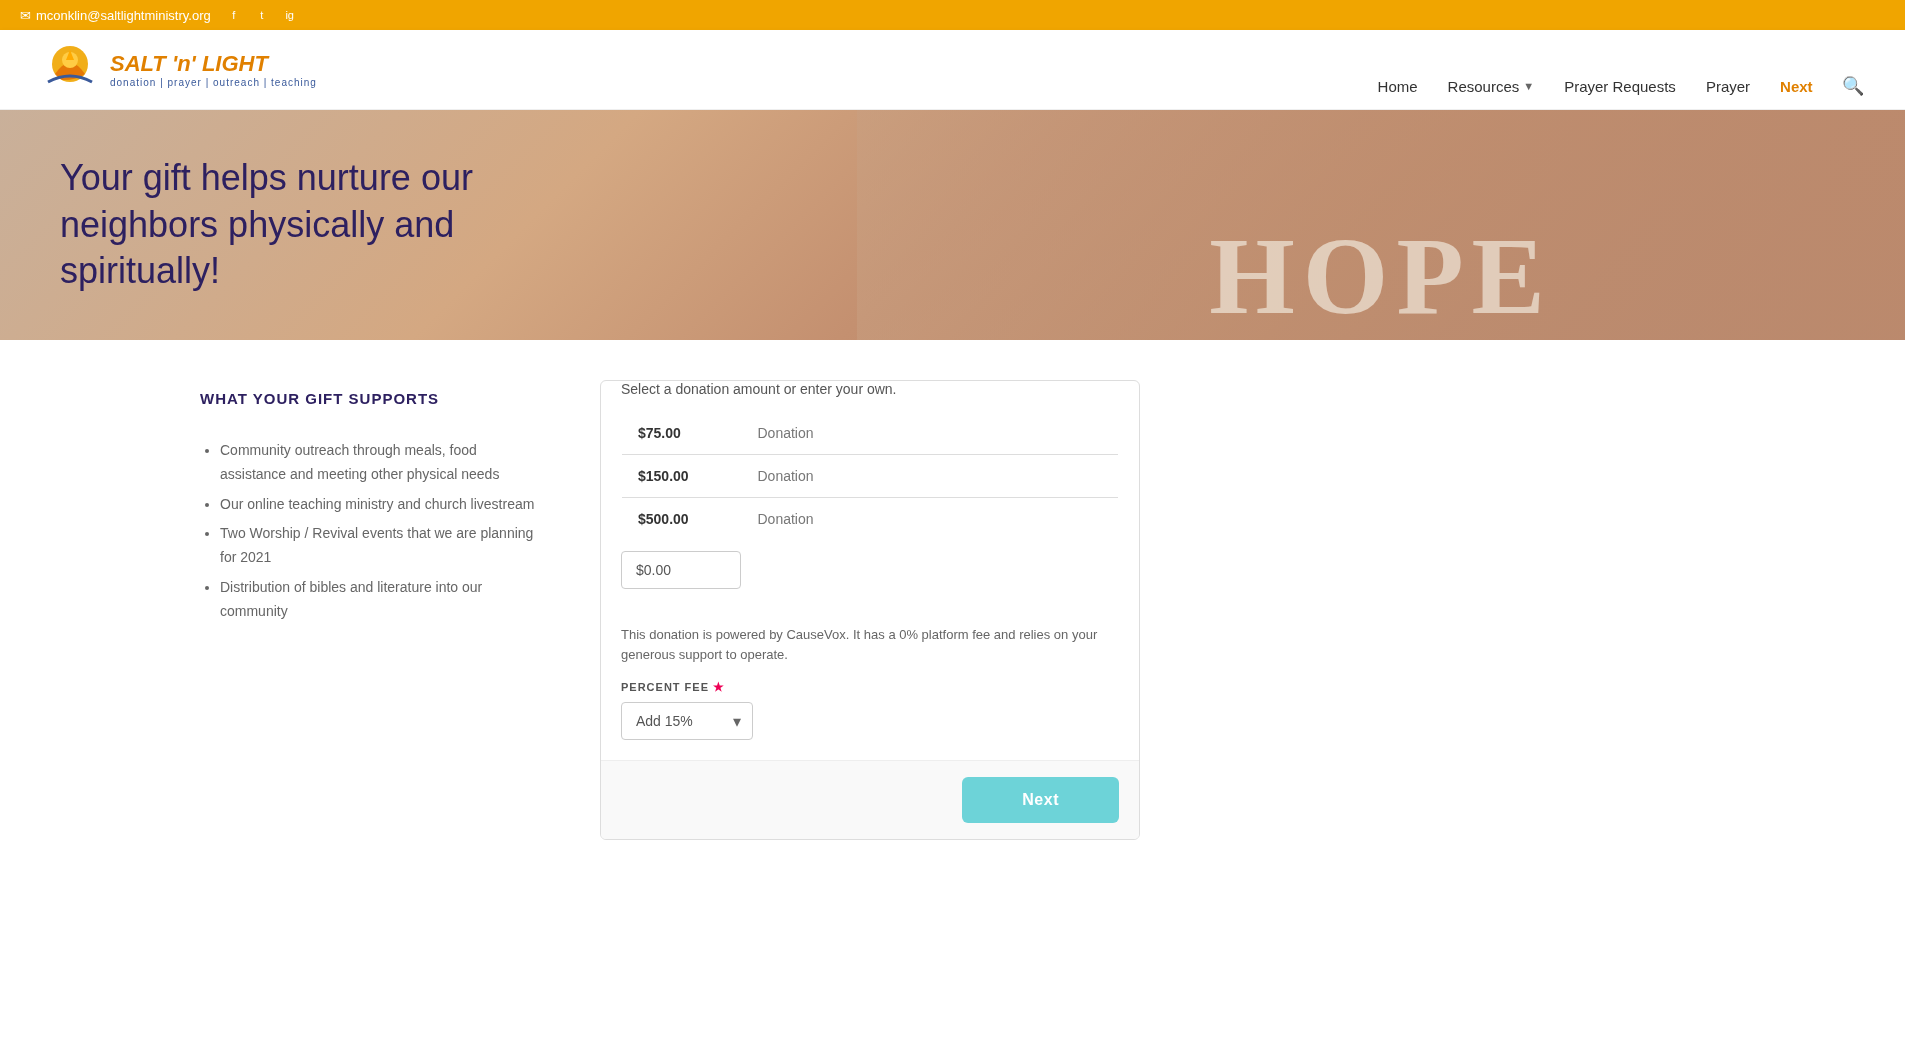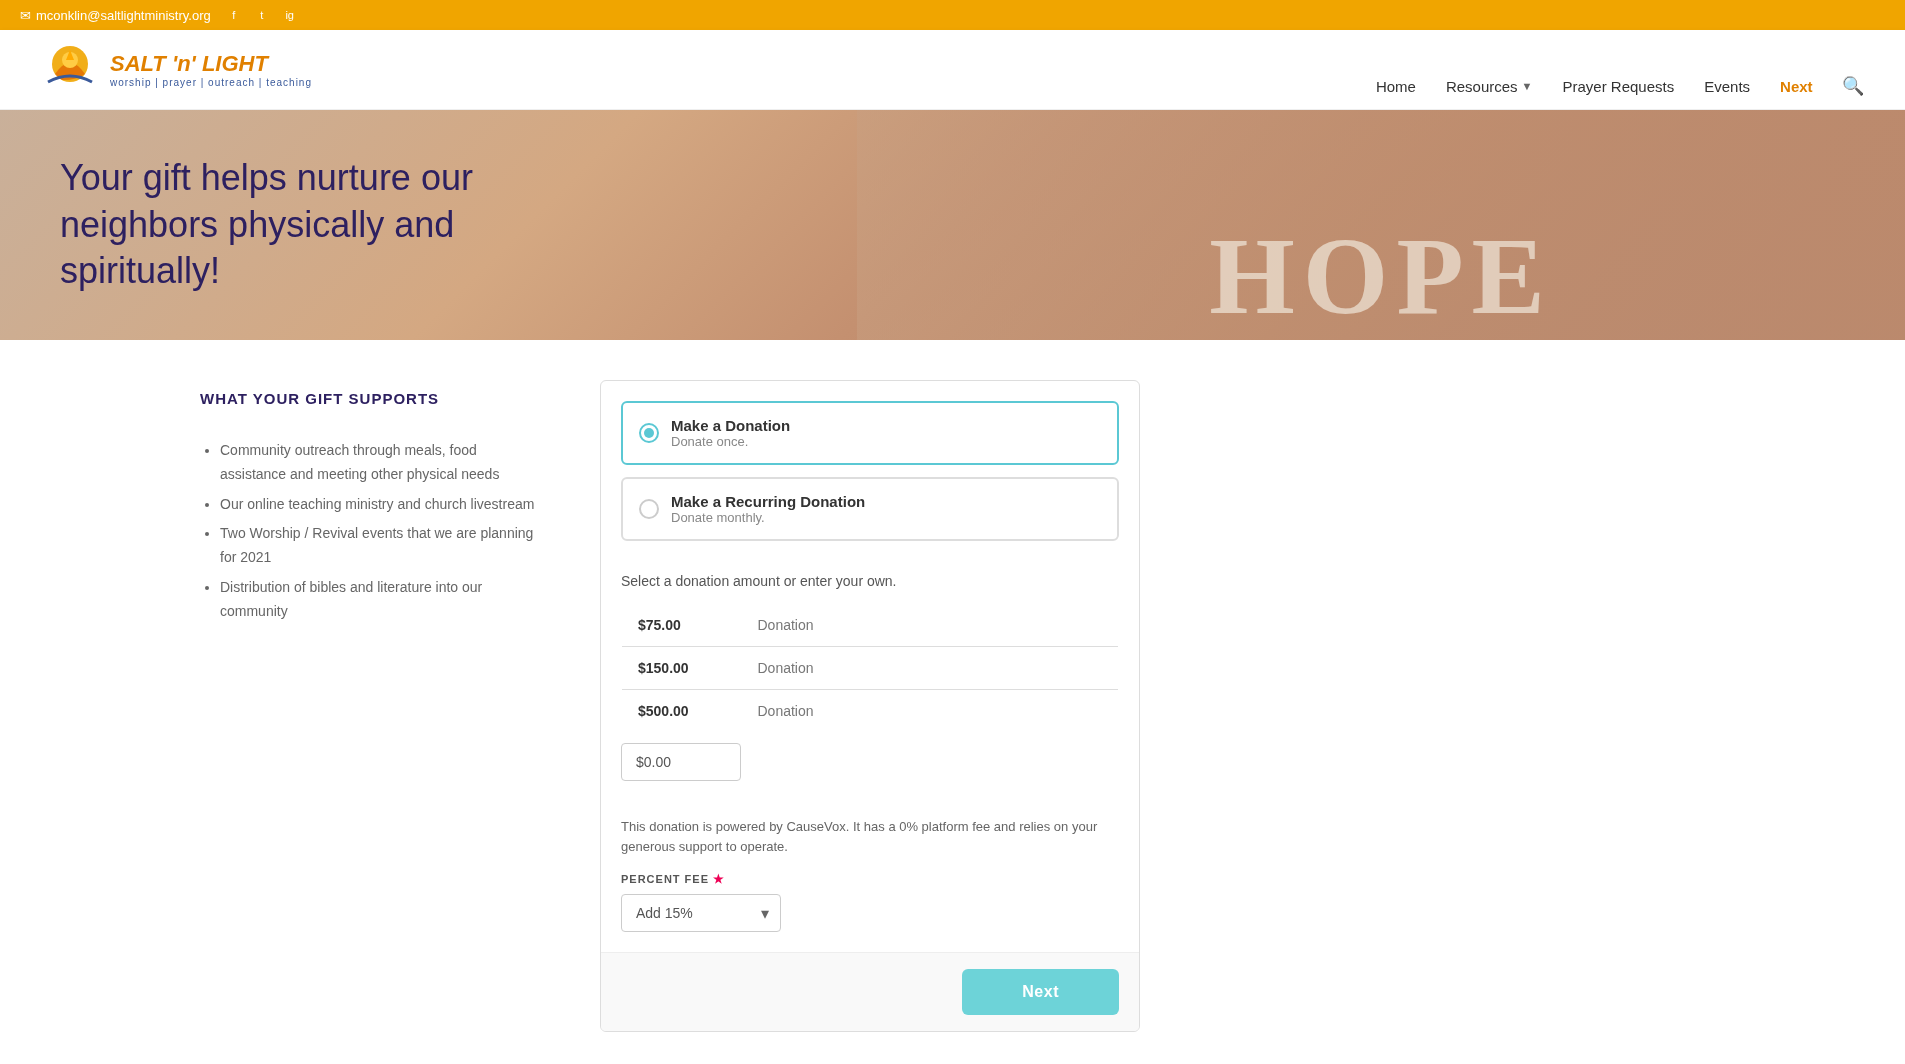--- a/index.html
+++ b/index.html
@@ -185,21 +185,21 @@
 
     .percent-fee-section { padding: 0 20px 20px; }
     .percent-fee-label { font-size: 11px; font-weight: bold; color: #555; letter-spacing: 1px; text-transform: uppercase; margin-bottom: 8px; display: flex; align-items: center; gap: 4px; }
     .required-star { color: #e05; font-size: 12px; }
     .percent-select {
       border: 1px solid #ccc;
       border-radius: 4px;
       padding: 10px 14px;
       font-size: 14px;
       color: #555;
-      width: 160px;
+      width: 132px;
       cursor: pointer;
       background: #fff;
       appearance: none;
       -webkit-appearance: none;
       position: relative;
     }
     .select-wrapper {
       position: relative;
       display: inline-block;
     }
@@ -259,28 +259,28 @@
   <div class="logo">
     <svg class="logo-svg" viewBox="0 0 60 55" xmlns="http://www.w3.org/2000/svg">
       <circle cx="30" cy="22" r="18" fill="#f0a500" opacity="0.9"></circle>
       <path d="M15 32 Q30 10 45 32 Q38 38 22 38 Z" fill="#e06000" opacity="0.7"></path>
       <path d="M8 40 Q30 28 52 40" stroke="#3a5a9b" stroke-width="3" fill="none"></path>
       <circle cx="30" cy="18" r="8" fill="#ffcc44"></circle>
       <path d="M26 18 L30 8 L34 18" fill="#ffaa00"></path>
     </svg>
     <div class="logo-text">
       <span class="logo-title">SALT 'n' LIGHT</span>
-      <span class="logo-subtitle">worship | prayer | outreach | teaching</span>
+      <span class="logo-subtitle">donation | prayer | outreach | teaching</span>
     </div>
   </div>
   <div class="nav-links">
     <a class="nav-link" href="#">Home</a>
     <a class="nav-link nav-link-resources" href="#">Resources <span class="chevron">▼</span></a>
     <a class="nav-link" href="#">Prayer Requests</a>
-    <a class="nav-link" href="#">Events</a>
+    <a class="nav-link" href="#">Prayer</a>
     <a class="nav-link active" href="#" style="color:#e08000">Next</a>
     <span class="nav-search">🔍</span>
   </div>
 </nav>
 
 <div class="hero">
   <div class="hero-bg"></div>
   <div class="hero-hands">
     <span class="hope-text">HOPE</span>
   </div>
@@ -296,38 +296,20 @@
     <ul class="supports-list">
       <li>Community outreach through meals, food assistance and meeting other physical needs</li>
       <li>Our online teaching ministry and church livestream</li>
       <li>Two Worship / Revival events that we are planning for 2021</li>
       <li>Distribution of bibles and literature into our community</li>
     </ul>
   </div>
 
   <div class="donation-form">
 
-    <div class="donation-options">
-
-      <div class="donation-option selected">
-        <div class="radio-circle filled"></div>
-        <div class="option-text">
-          <div class="option-title">Make a Donation</div>
-          <div class="option-subtitle">Donate once.</div>
-        </div>
-      </div>
-
-      <div class="donation-option">
-        <div class="radio-circle empty"></div>
-        <div class="option-text">
-          <div class="option-title">Make a Recurring Donation</div>
-          <div class="option-subtitle">Donate monthly.</div>
-        </div>
-      </div>
-    </div>
 
     <div class="amount-section">
       <div class="amount-instruction">Select a donation amount or enter your own.</div>
 
       <table class="amount-table">
         <tbody>
             <tr>
           <td class="amount-value">$75.00</td>
           <td class="amount-label">Donation</td>
         </tr>

